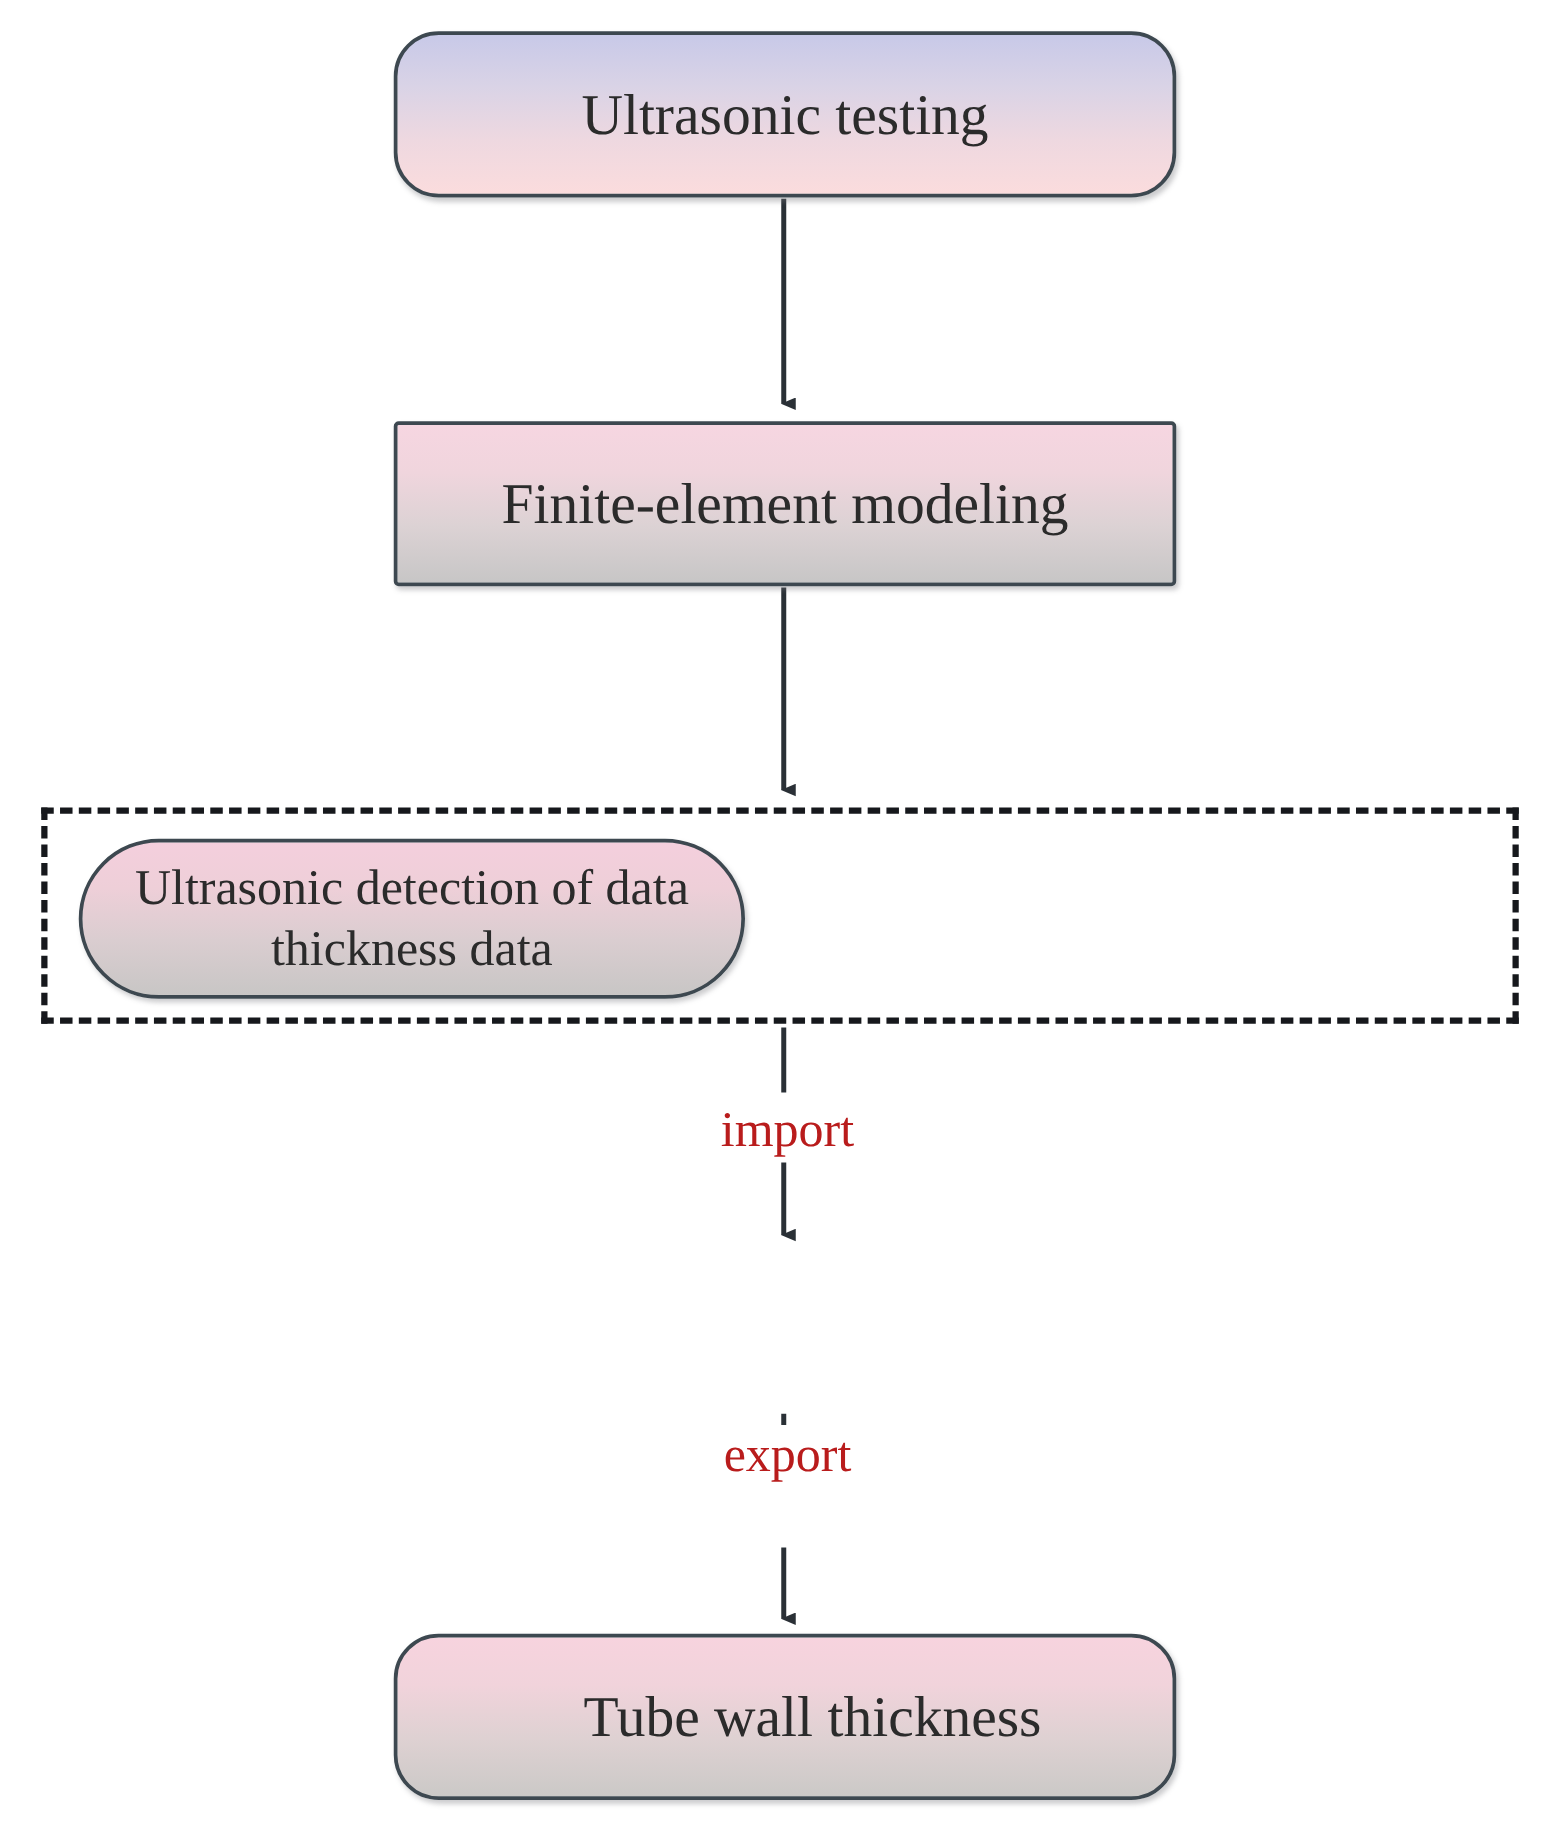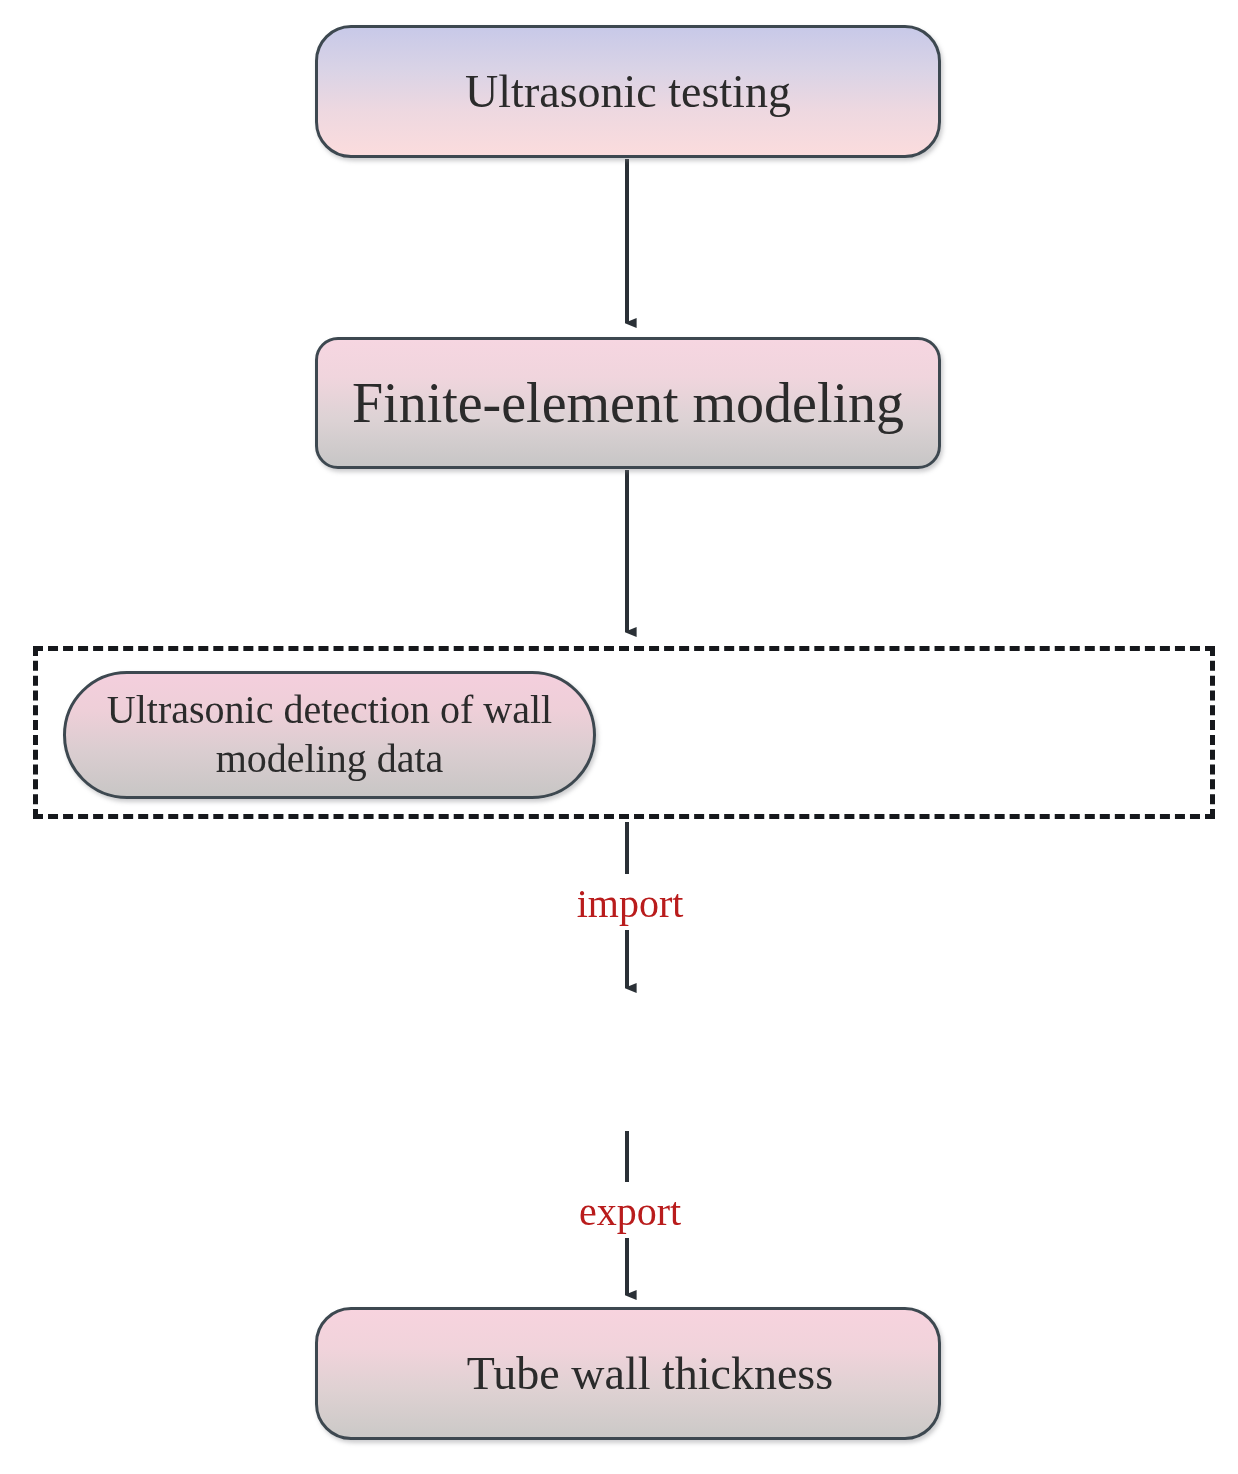--- a/index.html
+++ b/index.html
@@ -57,22 +57,22 @@
     font-size: 46px;
     background: linear-gradient(to bottom, #c8c9e8 0%, #d9d3e6 32%, #eed8e0 66%, #fbdcdd 100%);
   }
 
   
   #node-finite-element-modeling {
     left: 315px;
     top: 337px;
     width: 626px;
     height: 132px;
-    border-radius: 23px;
-    font-size: 56px;
+    border-radius: 4px;
+    font-size: 46px;
     background: linear-gradient(to bottom, #f6d6e1 0%, #f0d5dd 30%, #dcd2d4 64%, #c7c6c6 100%);
   }
 
   
   #group-data-sources {
     position: absolute;
     left: 33px;
     top: 646px;
     width: 1182px;
     height: 173px;
@@ -136,21 +136,21 @@
   .edge-label {
     position: absolute;
     color: #b91c1c;
     font-size: 40px;
     background: #ffffff;
     padding: 0 10px;
     white-space: nowrap;
     transform: translateX(-50%);
   }
   #edge-label-import { left: 630px; top: 880px; }
-  #edge-label-export { left: 630px; top: 1188px; font-family: Liberation Serif, serif; }
+  #edge-label-export { left: 630px; top: 1140px; font-family: Liberation Serif, serif; }
 </style>
 </head>
 <body>
 
 <div id="flowchart-root">
 
   <svg class="svg-layer" viewBox="0 0 1238 1474" xmlns="http://www.w3.org/2000/svg">
     <defs>
       <marker id="arrowhead" markerWidth="12" markerHeight="12" refX="5" refY="9.6" orient="auto" markerUnits="userSpaceOnUse">
         <path d="M0,0 L10,0 L5,12 Z" fill="#2a3036"></path>
@@ -172,21 +172,21 @@
     <span class="node-label">Ultrasonic testing</span>
   </div>
 
   <div class="node" id="node-finite-element-modeling">
     <span class="node-label">Finite-element modeling</span>
   </div>
 
   <div id="group-data-sources"></div>
 
   <div class="node-inner" id="node-ultrasonic-wall-thickness-data">
-    <span class="node-label">Ultrasonic detection of wall modeling data</span>
+    <span class="node-label">Ultrasonic detection of data thickness data</span>
   </div>
 
 
   <div class="edge-label" id="edge-label-import">import</div>
 
 
   <div class="edge-label" id="edge-label-export">export</div>
 
   <div class="node" id="node-tube-wall-thickness">
     <span class="node-label">Tube wall thickness</span>

